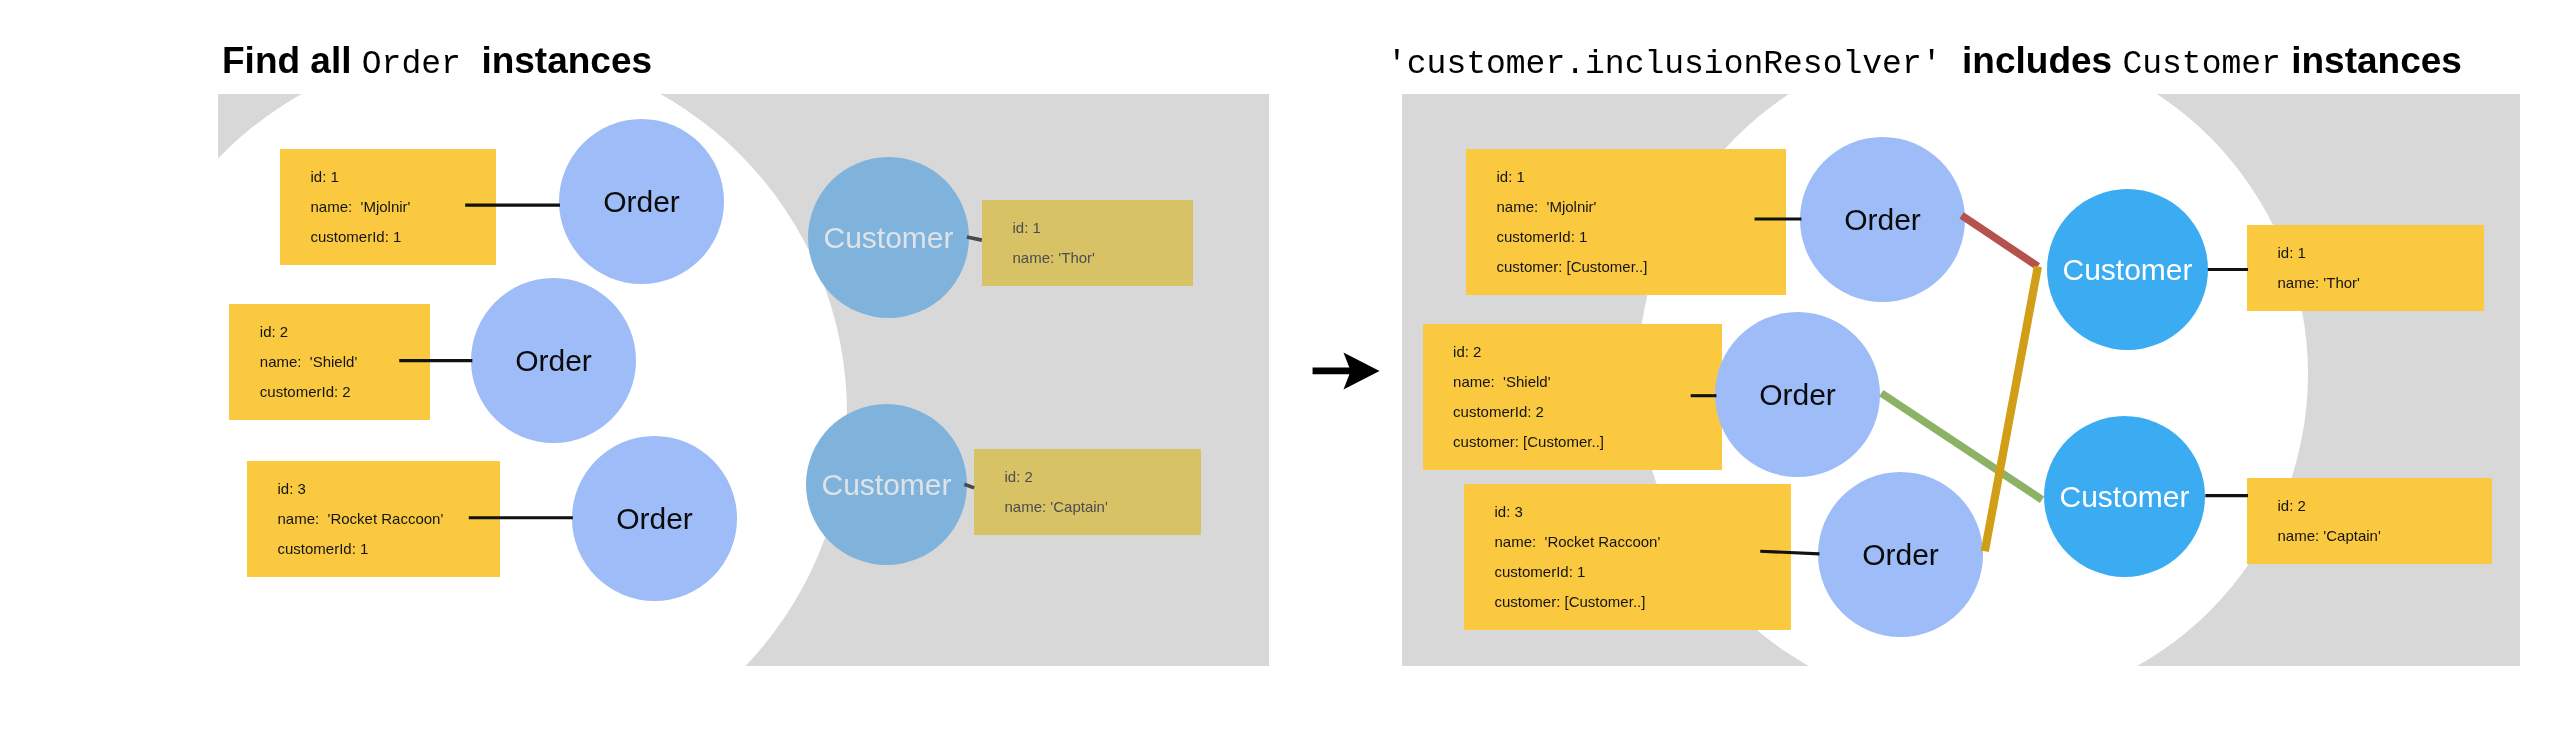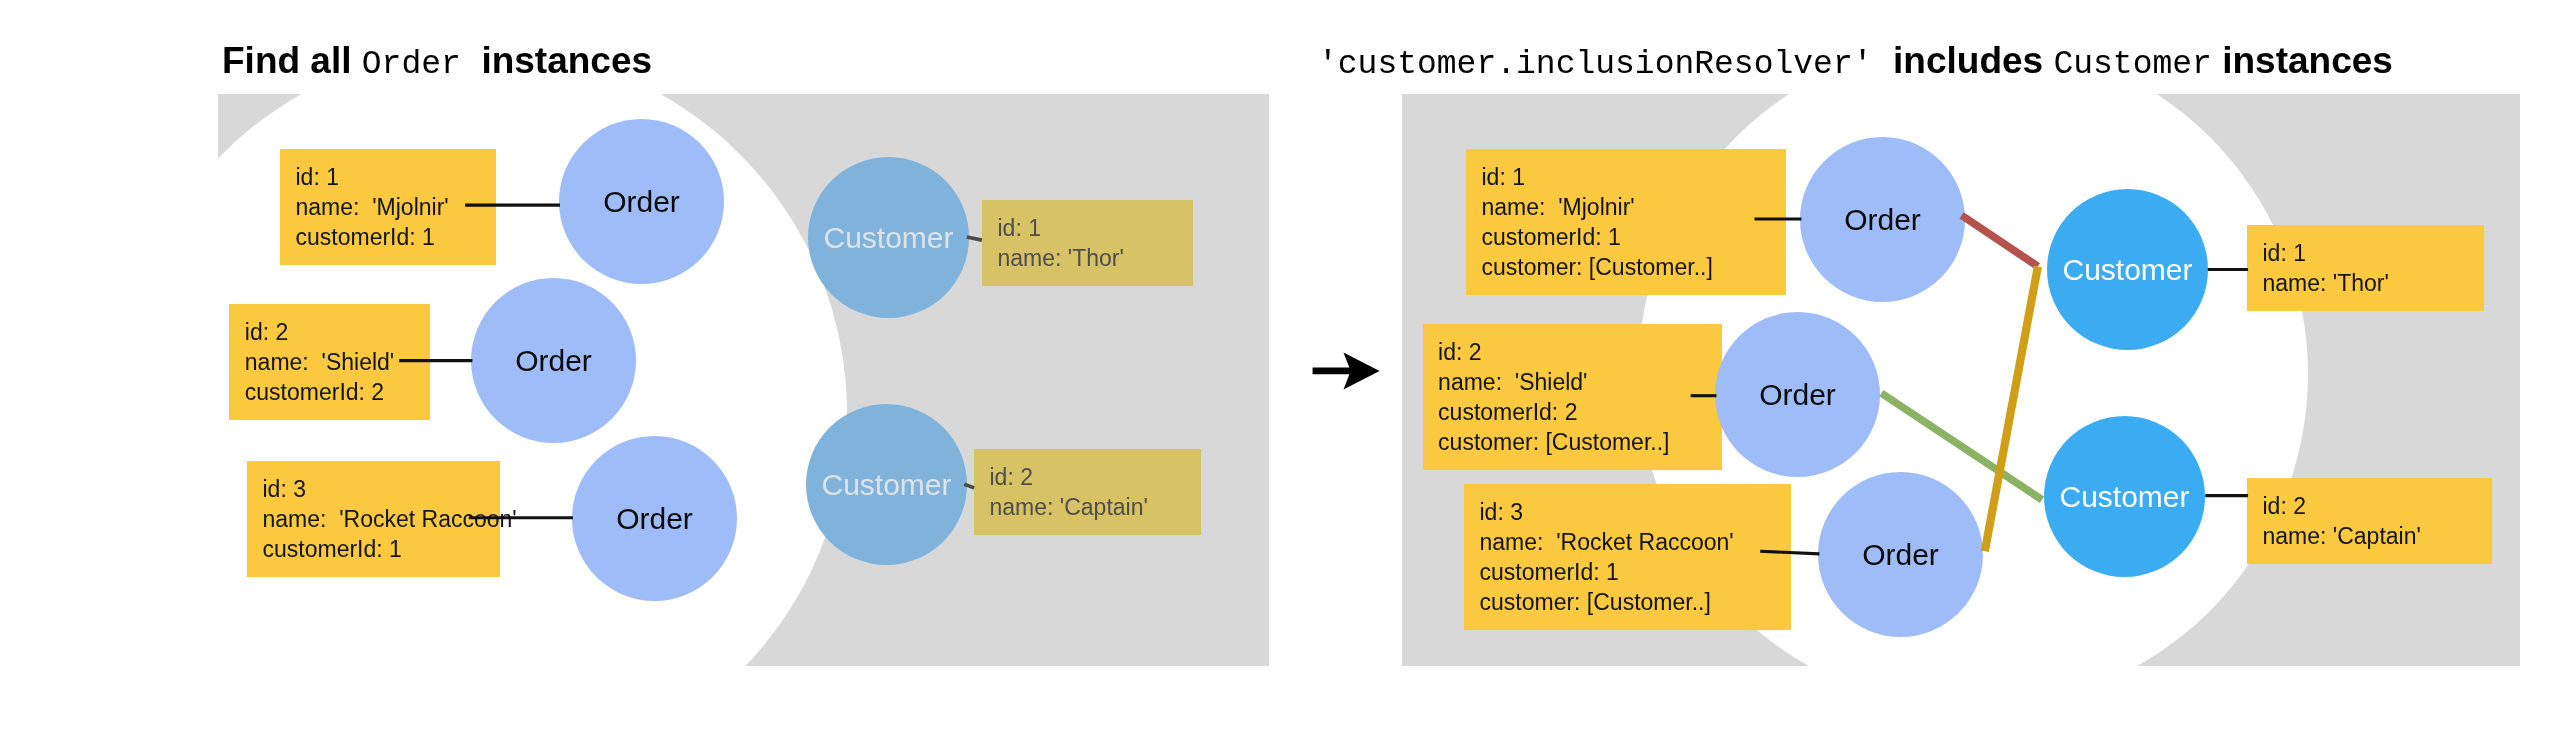--- a/index.html
+++ b/index.html
@@ -21,35 +21,35 @@
   #panel-left  .white-circle { left:-103px; top:-47px;  width:732px; height:732px; }
   #panel-right .white-circle { left:236px;  top:-55px; width:670px; height:670px; }
 
   .node { position:absolute; border-radius:50%; display:flex; align-items:center; justify-content:center; }
   .node .node-label { font-size:30px; }
   .node.order    { width:165px; height:165px; background:#9EBCF7; color:#0b0b0b; }
   .node.customer { width:161px; height:161px; background:#3BACF2; color:#ffffff; }
   .node.customer.faded { background:#7FB3DB; color:#DDE3E8; }
 
   .databox { position:absolute; background:#FBC940; color:#141414; padding:13px 15.5px; }
-  .databox .box-line { font-size:23px; line-height:30px; white-space:pre; }
+  .databox .box-line { font-size:15px; line-height:30px; white-space:pre;margin-left:15px; }
   .databox.faded { background:#D8C266; color:#4D4D4D; }
 
   svg.overlay { position:absolute; left:0; top:0; pointer-events:none; }
 </style>
 </head>
 <body>
 
 <div id="canvas">
 
   <div class="title" style="left:222px;">
     <span class="t-sans">Find all</span><span class="t-sans">&nbsp;</span><span class="t-mono">Order</span><span class="t-sans">&nbsp;&nbsp;</span><span class="t-sans">instances</span>
   </div>
 
-  <div class="title" style="left:1318px;">
+  <div class="title" style="left:1387px;">
     <span class="t-mono">'customer.inclusionResolver'</span><span class="t-sans">&nbsp;&nbsp;</span><span class="t-sans">includes</span><span class="t-sans">&nbsp;</span><span class="t-mono">Customer</span><span class="t-sans">&nbsp;</span><span class="t-sans">instances</span>
   </div>
 
   <div id="panel-left" class="panel">
     <div class="white-circle"></div>
 
     <div class="databox" style="left:62px; top:55px; width:185px;">
         <div class="box-line">id: 1</div>
         <div class="box-line">name:  'Mjolnir'</div>
         <div class="box-line">customerId: 1</div>

